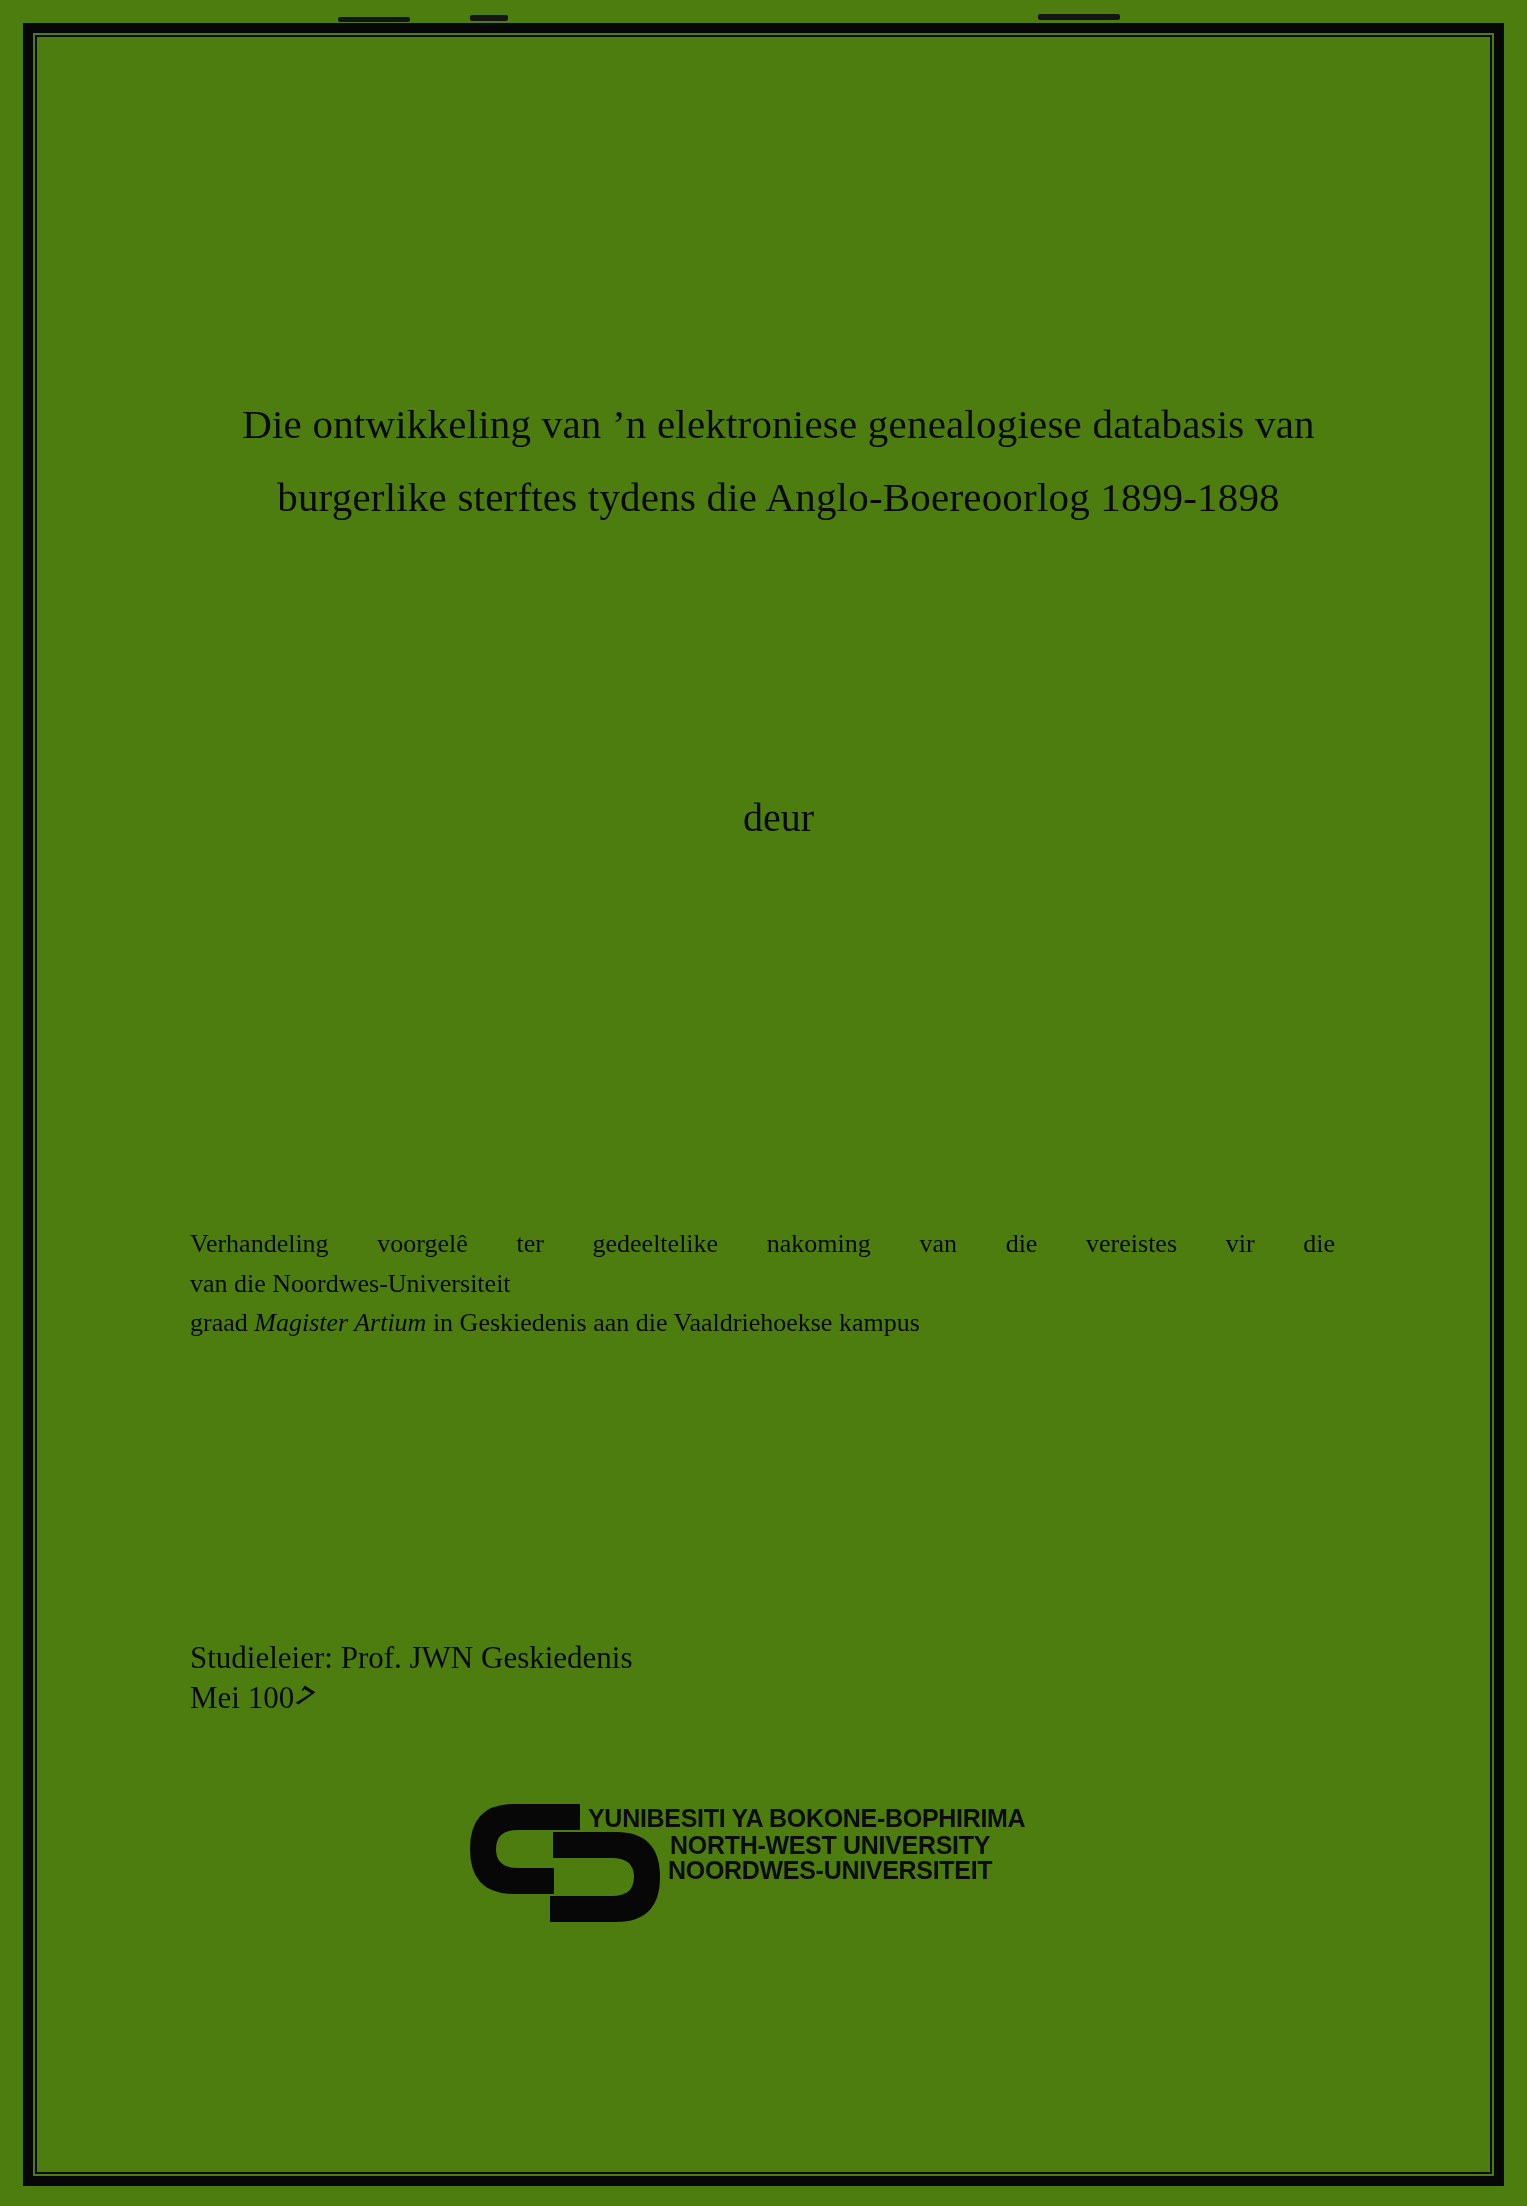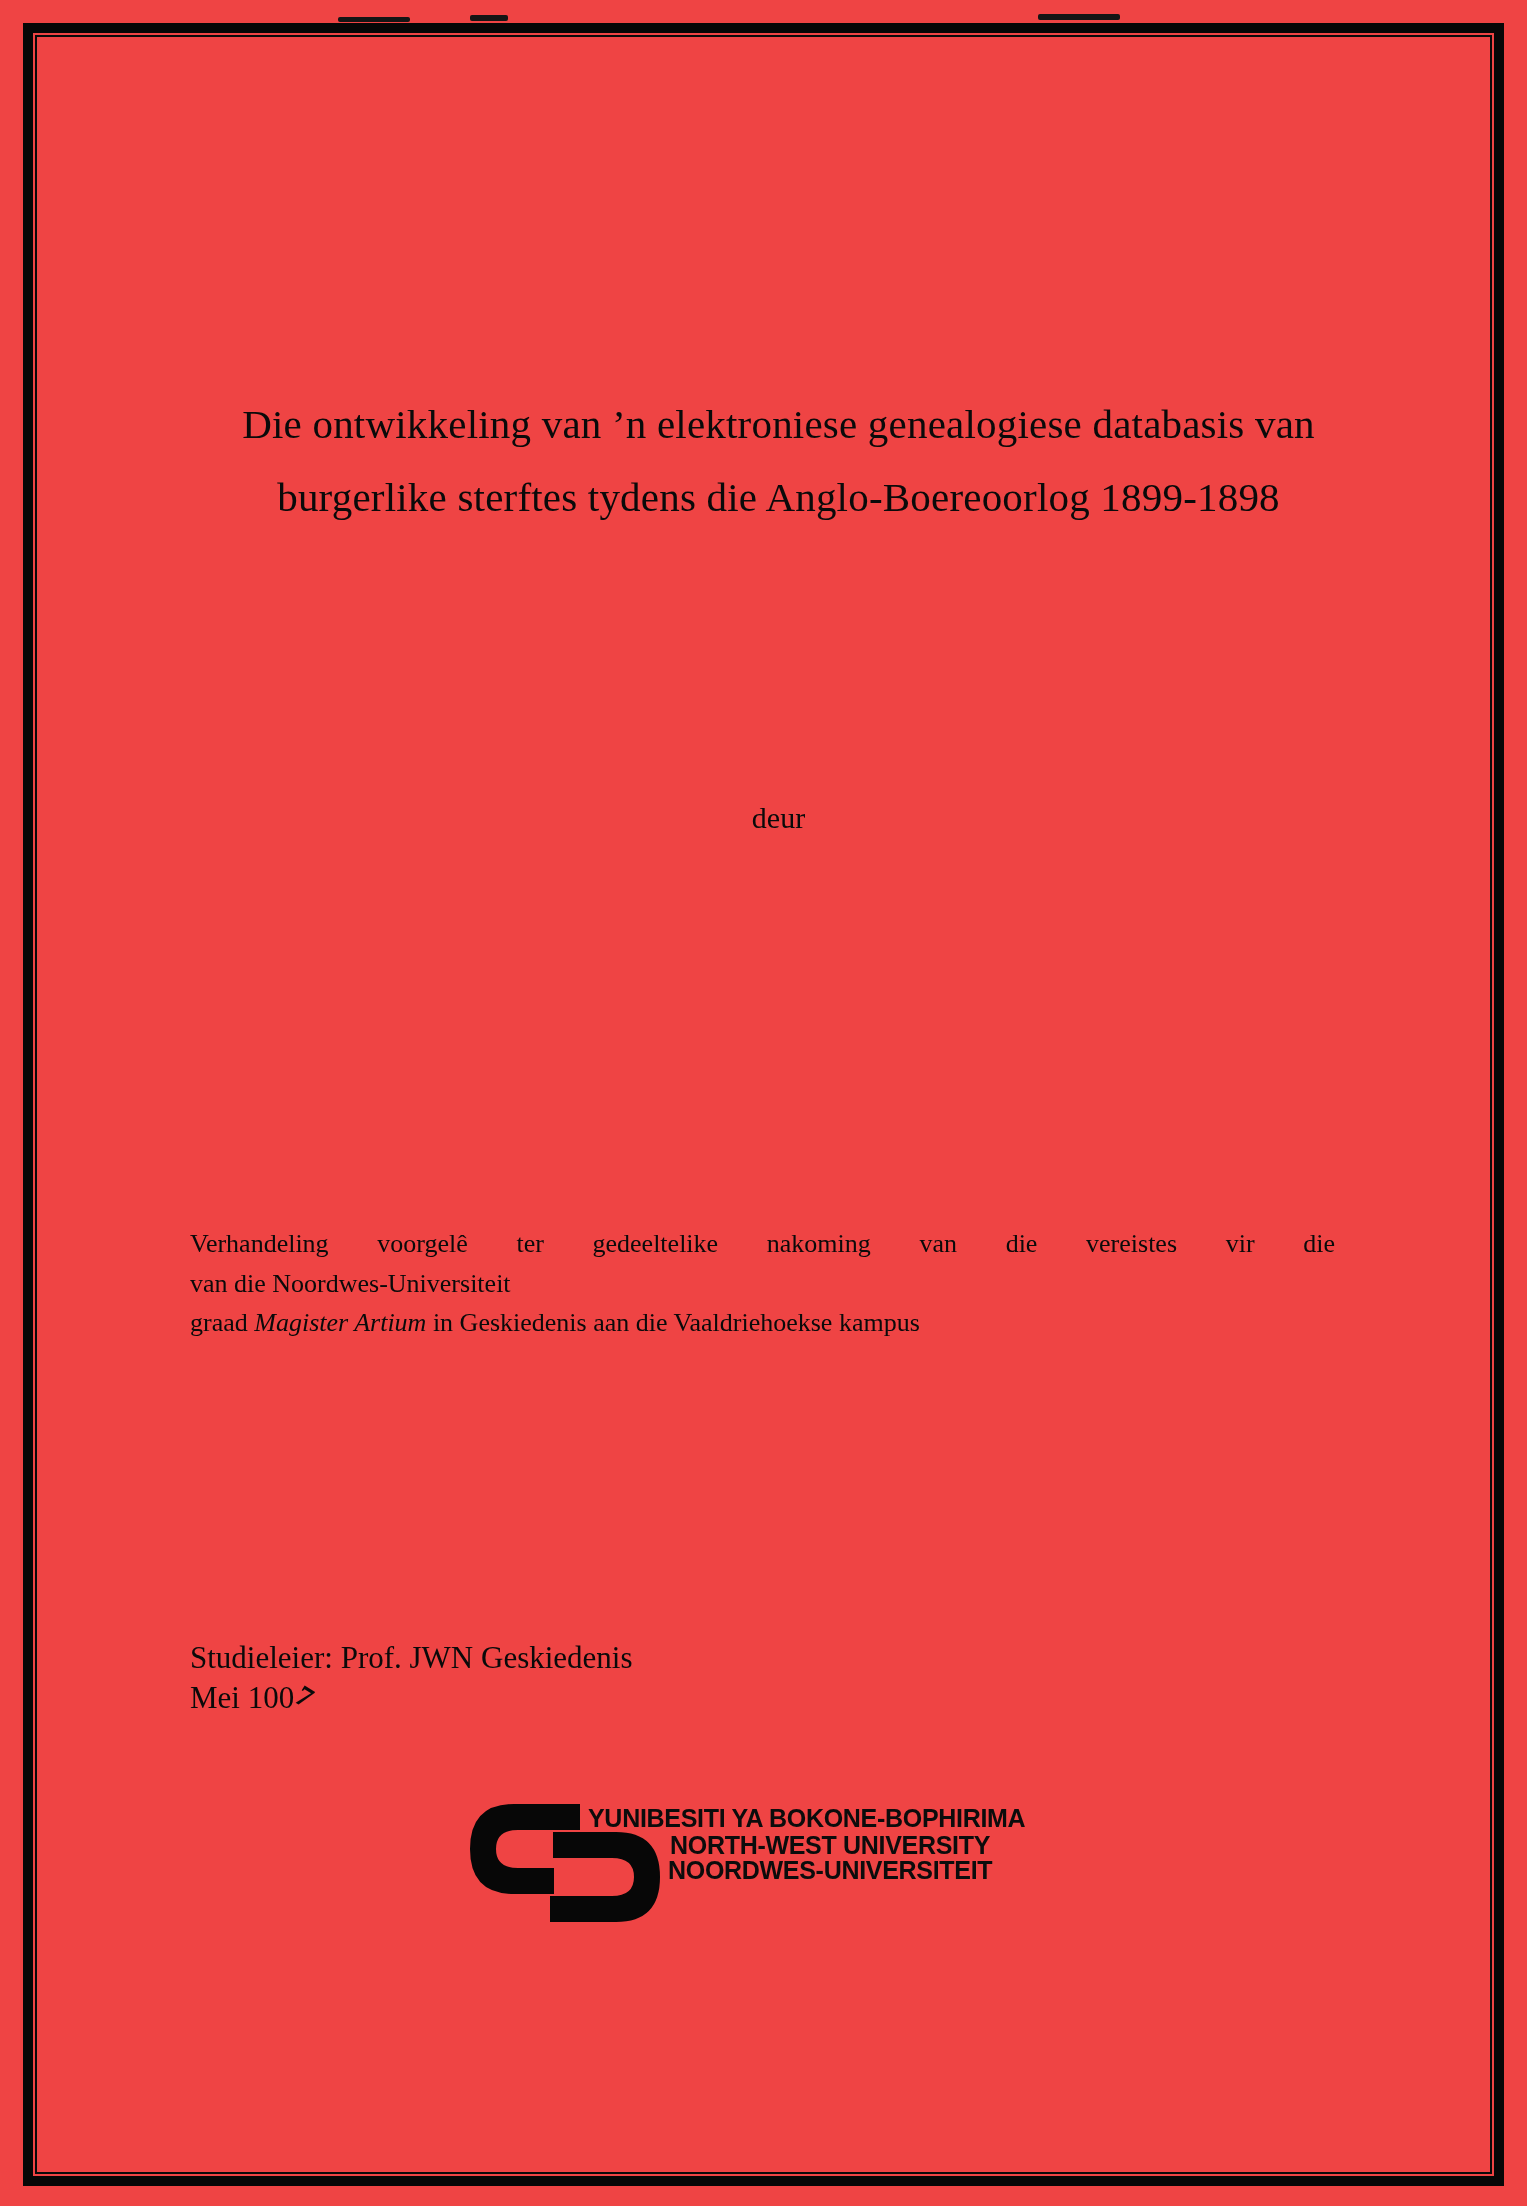--- a/index.html
+++ b/index.html
@@ -1,19 +1,19 @@
 <!DOCTYPE html>
 <html><head>
 <meta charset="utf-8">
 <style>
   html,body{margin:0;padding:0;background:#ffffff;}
   .page{
     position:relative;
     width:1527px;height:2206px;
-    background:#ef4444;
+    background:#4d7c0f;
     color:#0a0a0a;
     font-family:"Liberation Serif","DejaVu Serif",serif;
     overflow:hidden;
   }
   
   .frame{
     position:absolute;left:23px;top:23px;width:1481px;height:2163px;
     border:10px solid #070707;box-sizing:border-box;
   }
   .frame-inner{
@@ -27,21 +27,21 @@
 
   .center-col{position:absolute;left:30px;right:0;text-align:center;}
 
   .title{
     top:388px;
     font-size:41px;line-height:73px;
     letter-spacing:0.2px;
   }
   .byline{
     top:801px;
-    font-size:30px;line-height:34px;
+    font-size:40px;line-height:34px;
   }
   .author{
     top:962px;
     font-size:38px;line-height:40px;
   }
   .desc{
     position:absolute;left:190px;top:1224px;width:1145px;
     font-size:26px;line-height:39.5px;
   }
   .desc .just{text-align:justify;text-align-last:justify;}

